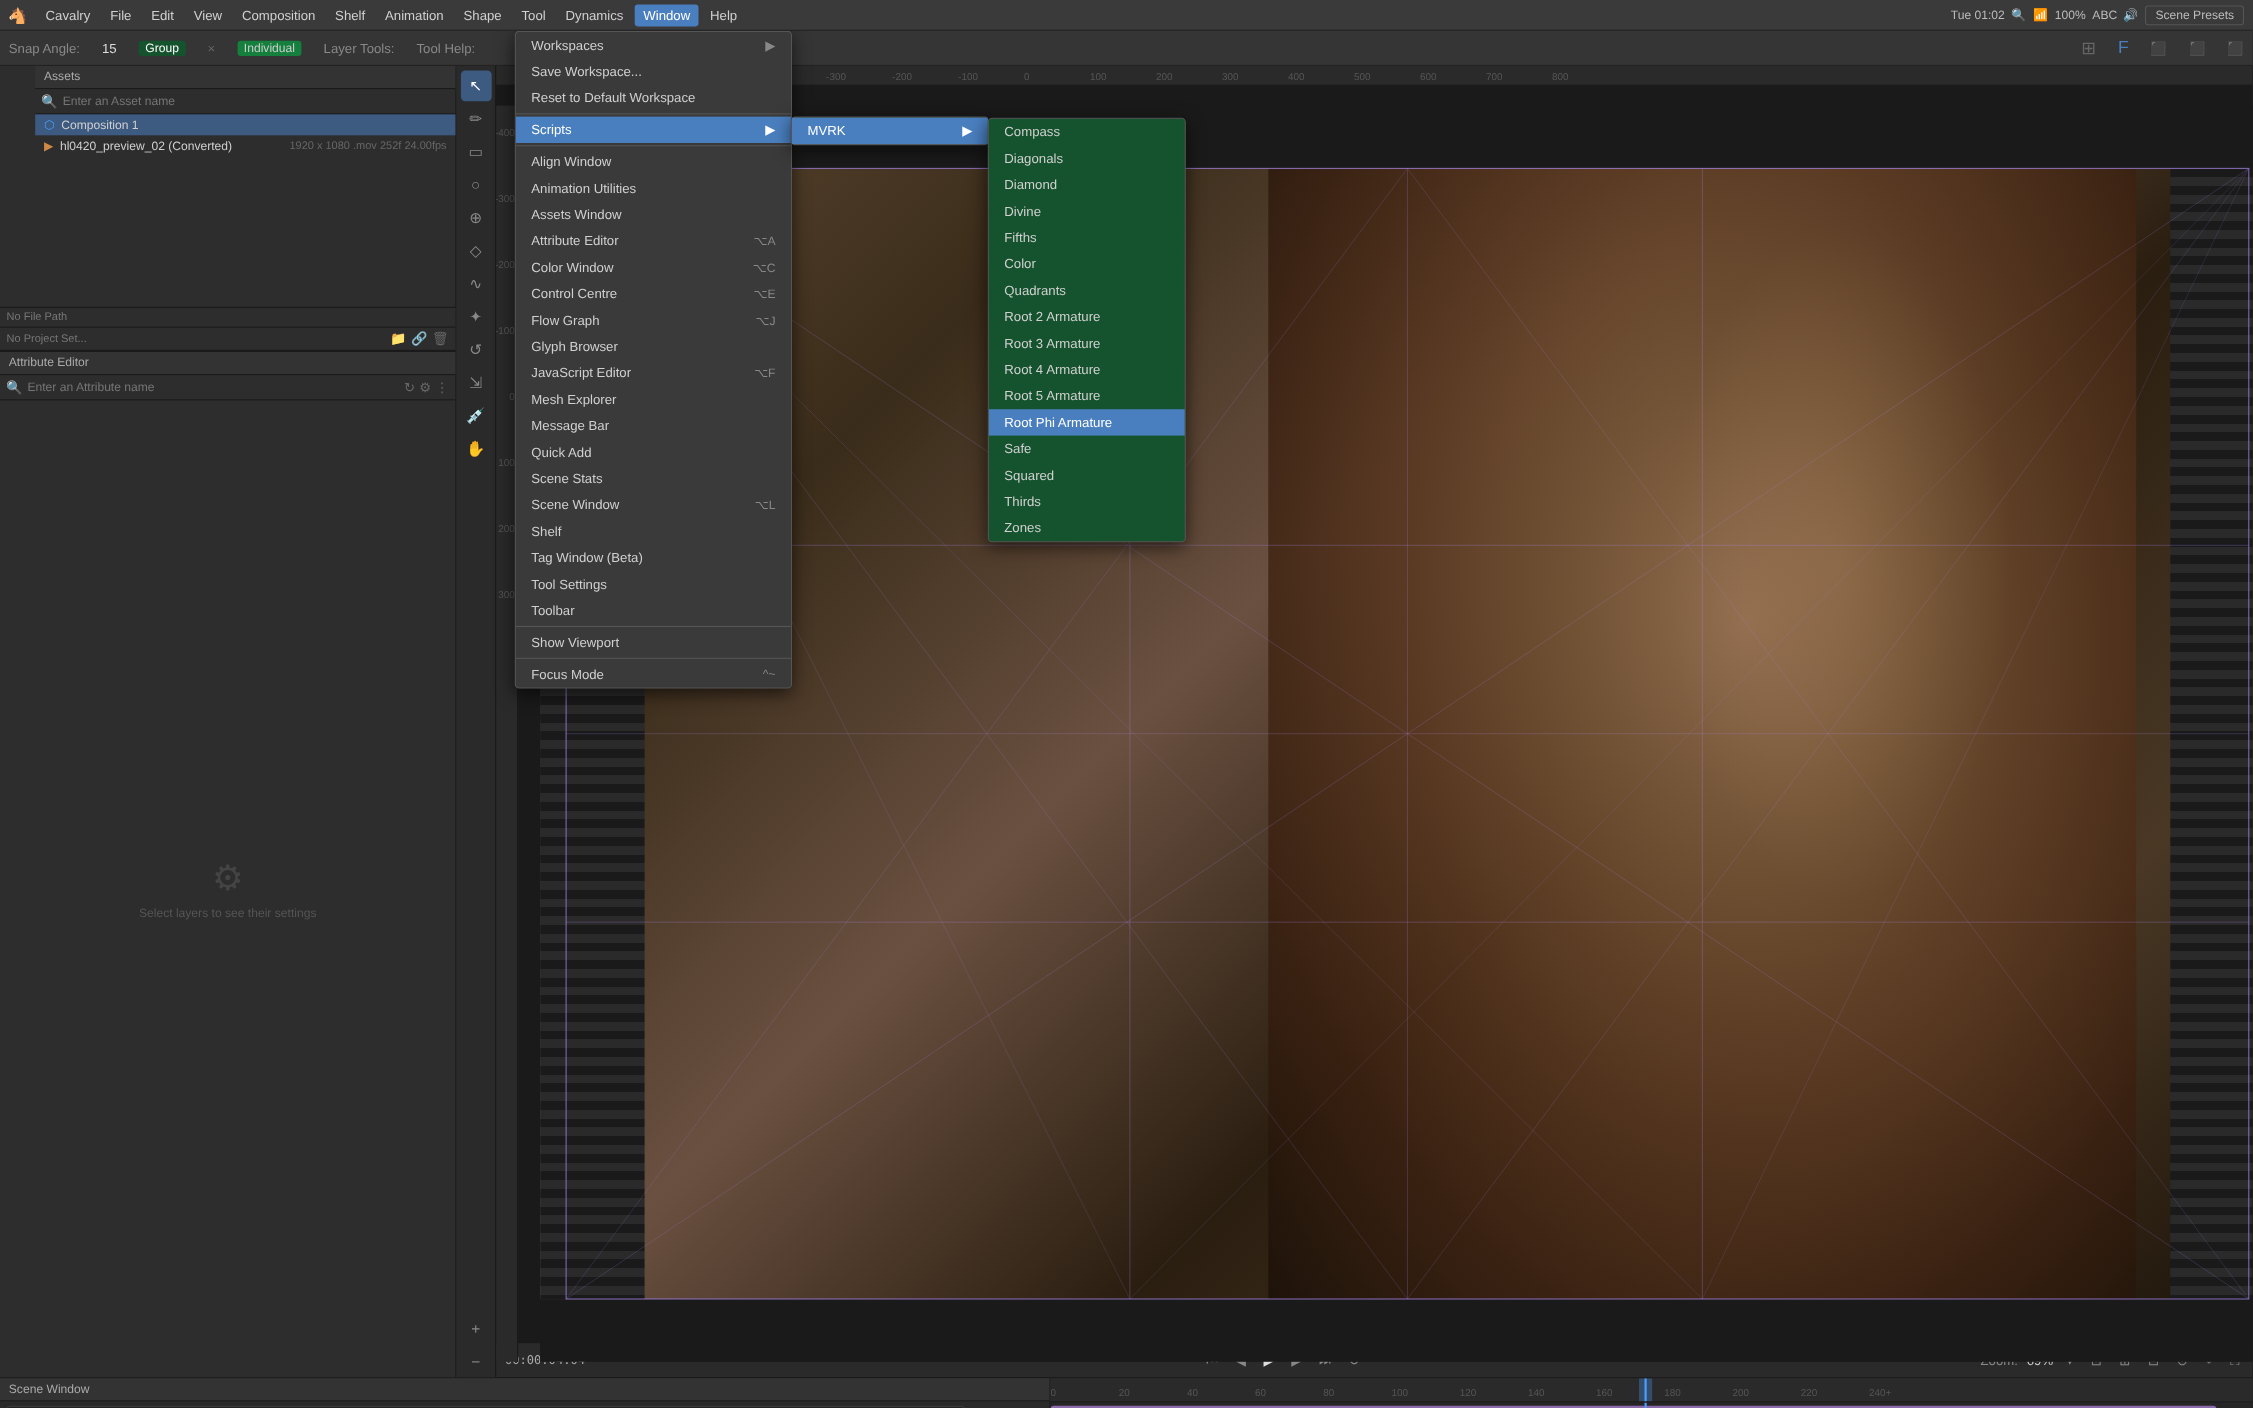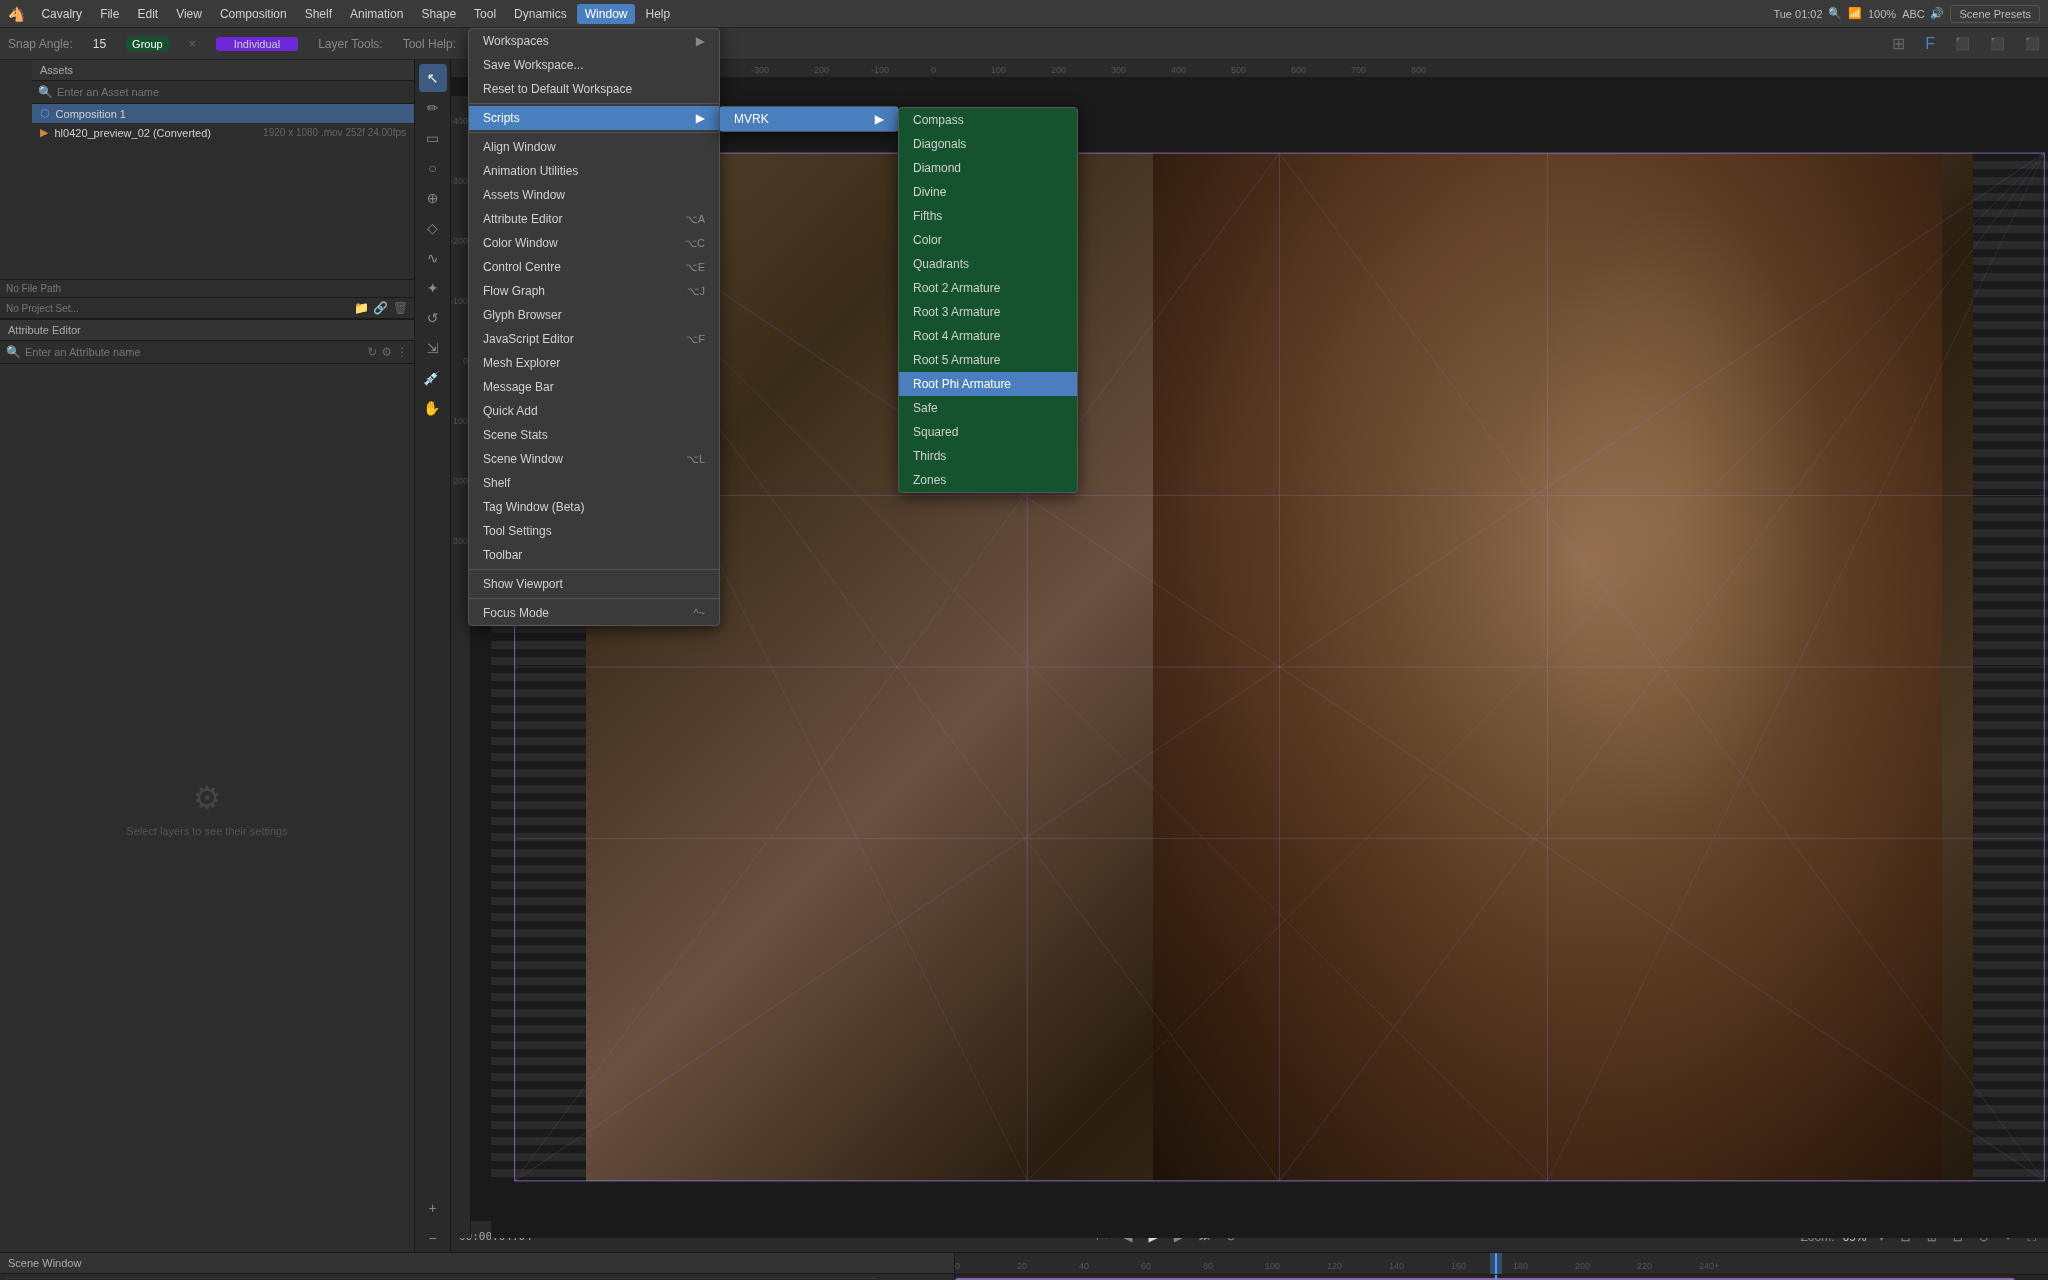--- a/index.html
+++ b/index.html
@@ -61,23 +61,23 @@
     .toolbar-label { color: #888; }
     .toolbar-value { color: #ddd; }
     .toolbar-tag {
       background: #14532d;
       color: white;
       padding: 1px 6px;
       border-radius: 3px;
       font-size: 11px;
     }
     .toolbar-tag2 {
-      background: #6d28d9;
+      background: #15803d;
       color: #ccc;
-      padding: 1px 18px;
+      padding: 1px 6px;
       border-radius: 3px;
       font-size: 11px;
     }
 
     
     #main {
       display: flex;
       height: calc(1280px - 28px - 32px - 28px);
       position: relative;
     }

